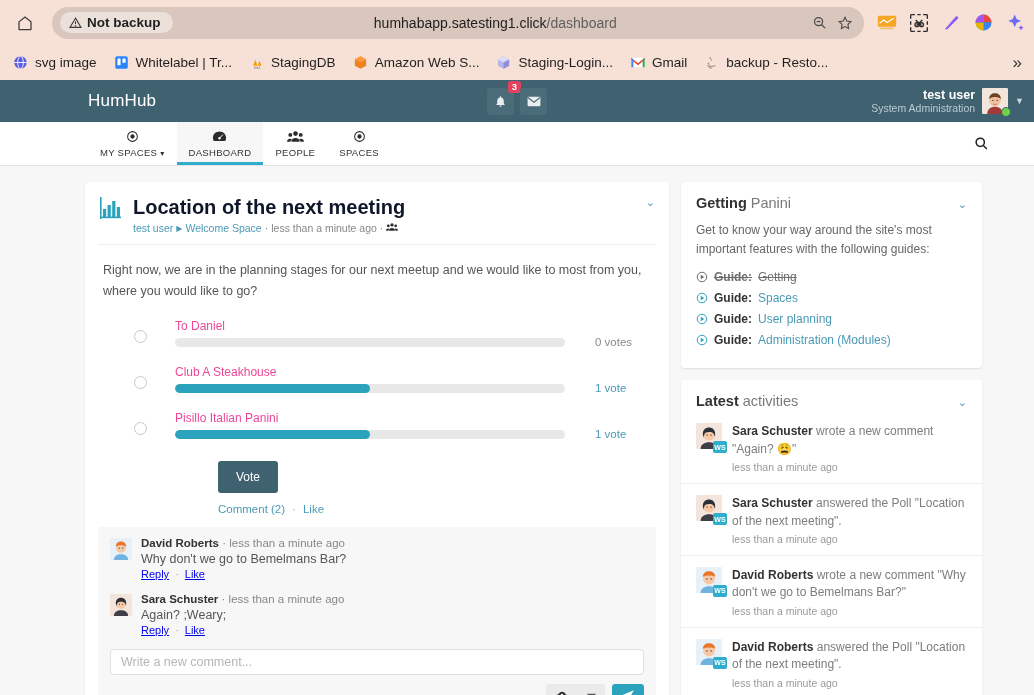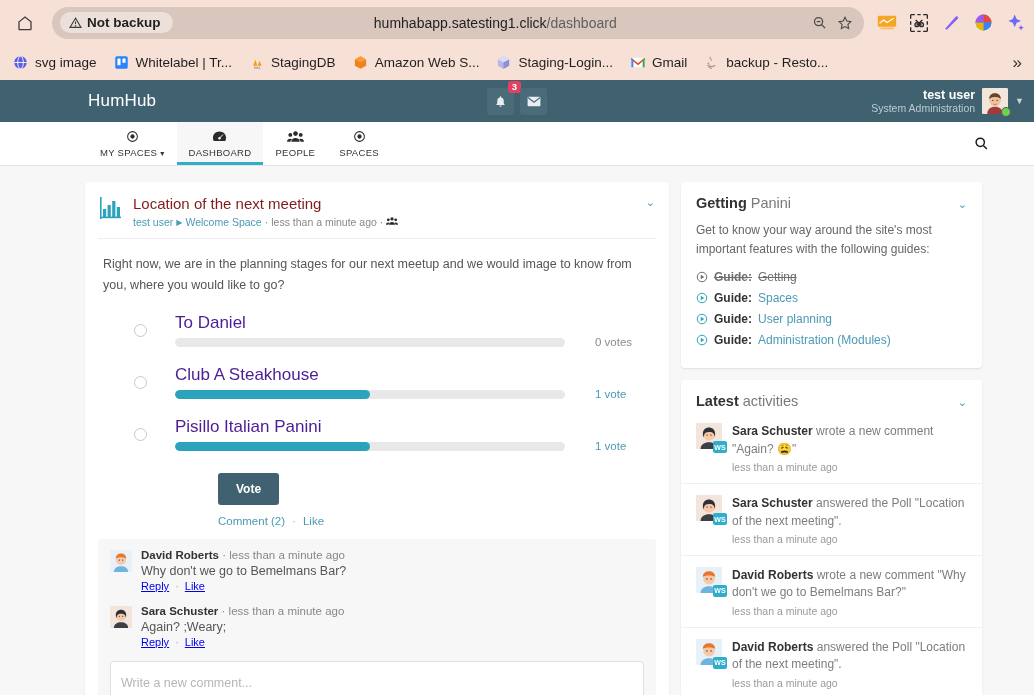--- a/index.html
+++ b/index.html
@@ -89,64 +89,64 @@
   
   .page { display: flex; gap: 12px; padding: 16px 37px 0 85px; }
   .col-main { width: 584px; flex: 0 0 auto; }
   .col-side { width: 301px; flex: 0 0 auto; }
 
   .panel { background: #fff; border-radius: 4px; box-shadow: 0 1px 2px rgba(0,0,0,.10); margin-bottom: 12px; }
 
   
   .post-head { display: flex; align-items: flex-start; padding: 13px 15px 10px 13px; position: relative; }
   .post-ic { width: 26px; height: 26px; margin-right: 9px; flex: 0 0 auto; }
-  .post-title { font-size: 15px; color: #7f1d1d; line-height: 1.2; }
+  .post-title { font-size: 20px; color: #0f172a; line-height: 1.2; font-weight: bold; }
   .post-meta { font-size: 10.5px; color: #888; margin-top: 3px; display: flex; align-items: center; gap: 3px; flex-wrap: wrap; }
   .post-meta a { color: #4b9ab5; text-decoration: none; }
   .post-caret { position: absolute; right: 14px; top: 14px; color: #4b9ab5; font-size: 11px; }
   .post-sep { height: 1px; background: #eee; margin: 0 13px; }
   .post-body { padding: 15px 18px 4px 18px; }
   .post-text { font-size: 12.5px; color: #555; line-height: 1.65; }
 
   .poll-list { padding: 14px 18px 0 5px; }
   .poll-row { display: flex; align-items: flex-start; margin-bottom: 17px; }
   .radio {
     width: 13px; height: 13px; border-radius: 50%; border: 1px solid #c8c8c8;
     background: #fff; margin: 11px 28px 0 44px; flex: 0 0 auto;
   }
   .poll-main { flex: 1 1 auto; }
-  .poll-label { font-size: 17px; color: #4c1d95; margin-bottom: 3px; }
+  .poll-label { font-size: 12px; color: #ec4899; margin-bottom: 3px; }
   .poll-barline { display: flex; align-items: center; gap: 30px; }
   .poll-bar { flex: 1 1 auto; height: 9px; background: #e8e8e8; border-radius: 5px; overflow: hidden; }
   .poll-fill { height: 100%; background: #2ca3bd; border-radius: 5px; }
   .poll-count { font-size: 11.5px; width: 56px; flex: 0 0 auto; }
   .poll-count.zero { color: #8a8a8a; }
   .poll-count.some { color: #4b9ab5; }
 
   .vote-wrap { padding: 4px 18px 0 133px; }
   .vote-btn {
     background: #40616f; color: #fff; border: none; border-radius: 3px;
-    font-size: 12px; font-weight: bold; padding: 9px 18px; font-family: inherit;
+    font-size: 12px; font-weight: normal; padding: 9px 18px; font-family: inherit;
   }
   .post-actions { padding: 10px 18px 12px 133px; font-size: 11.5px; color: #4b9ab5; display: flex; gap: 7px; }
   .post-actions .dot { color: #aaa; }
   .post-actions a { color: #4b9ab5; text-decoration: none; }
 
   
   .comments { background: #f7f7f7; margin: 0 13px 13px 13px; border-radius: 3px; padding: 10px 12px 12px 12px; }
   .cmt { display: flex; gap: 9px; margin-bottom: 13px; }
   .cmt-av { width: 22px; height: 22px; border-radius: 3px; flex: 0 0 auto; margin-top: 1px; }
   .cmt-head { font-size: 11.5px; color: #888; }
   .cmt-author { color: #333; font-weight: bold; font-size: 11.5px; }
   .cmt-text { font-size: 12.5px; color: #555; margin: 3px 0 2px; }
   .cmt-links { font-size: 11px; color: #4b9ab5; display: flex; gap: 6px; }
   .cmt-links .dot { color: #aaa; }
   .cmt-input {
     background: #fff; border: 1px solid #e0e0e0; border-radius: 4px;
-    height: 44px; display: flex; align-items: center; padding: 0 10px;
+    height: 26px; display: flex; align-items: center; padding: 0 10px;
     font-size: 12.5px; color: #b6b6b6; margin-top: 3px;
   }
   .cmt-tools { display: flex; justify-content: flex-end; gap: 7px; margin-top: 9px; }
   .tool-group { display: flex; background: #ebebeb; border-radius: 3px; overflow: hidden; }
   .tool-btn { padding: 5px 9px; display: flex; align-items: center; justify-content: center; }
   .tool-send { background: #2ca3bd; border-radius: 3px; padding: 5px 9px; display: flex; align-items: center; }
 
   
   .side-head { padding: 13px 15px 10px 15px; position: relative; font-size: 14.5px; color: #7a7a7a; }
   .side-head b { color: #333; font-weight: bold; text-align: right; }
@@ -447,21 +447,21 @@
                 </svg>
             </span>
           </div>
         </div>
         <span class="post-caret">⌄</span>
       </div>
 
       <div class="post-sep"></div>
 
       <div class="post-body">
-        <div class="post-text">Right now, we are in the planning stages for our next meetup and we would image to know from you, where you would like to go?</div>
+        <div class="post-text">Right now, we are in the planning stages for our next meetup and we would like to most from you, where you would like to go?</div>
       </div>
 
       <div class="poll-list">
         <div class="poll-row">
           <span class="radio"></span>
           <div class="poll-main">
             <div class="poll-label">To Daniel</div>
             <div class="poll-barline">
               <div class="poll-bar">
                 <div class="poll-fill" style="width: 0%;"></div>

